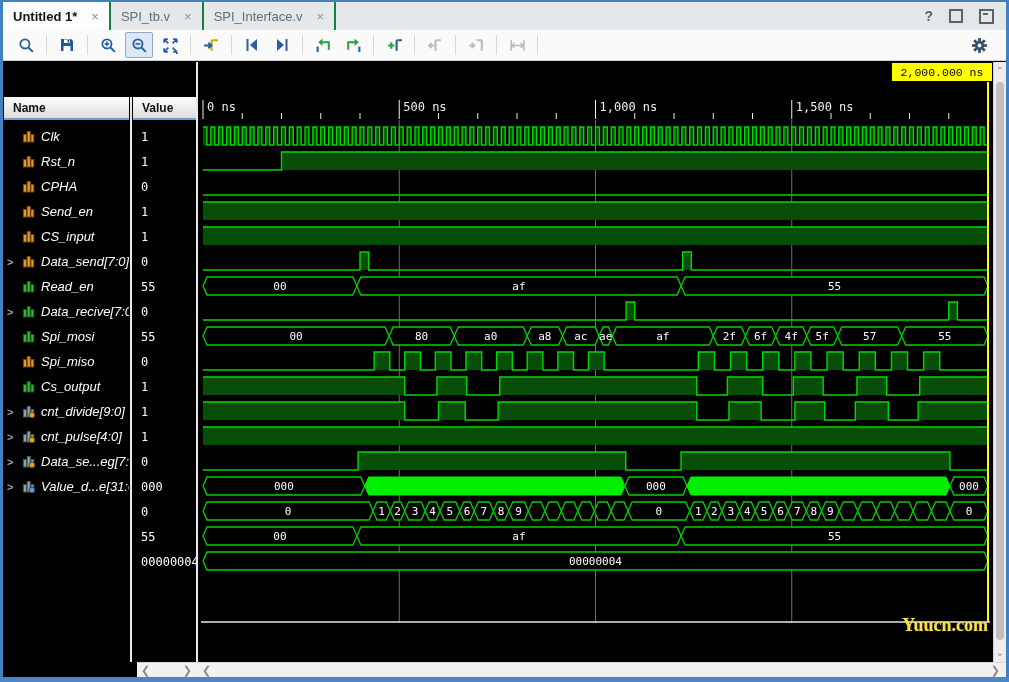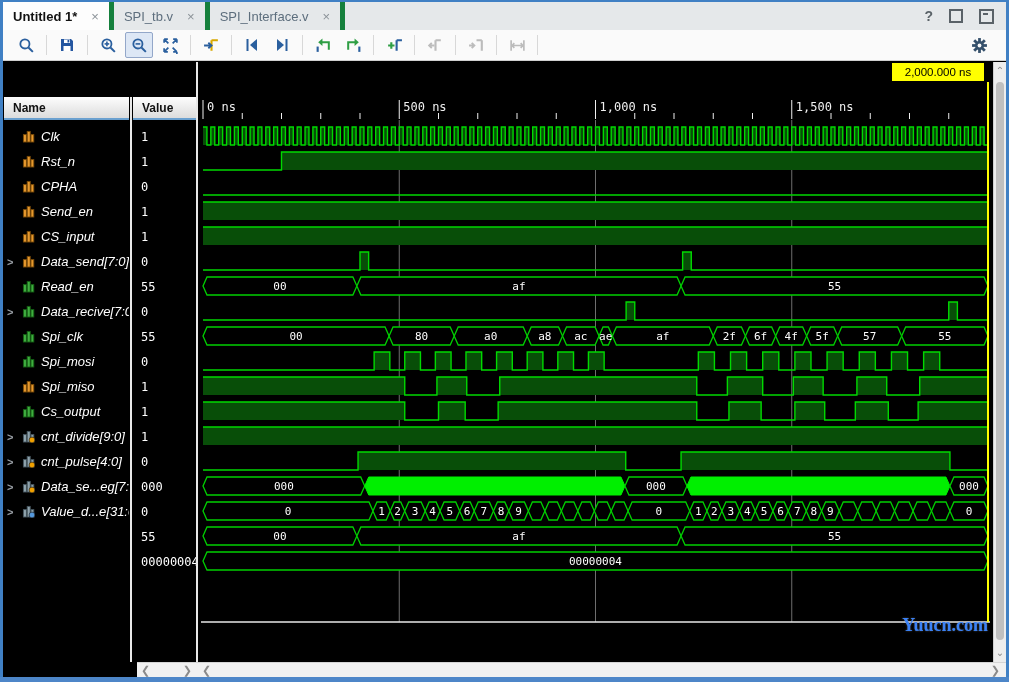--- a/index.html
+++ b/index.html
@@ -8,21 +8,21 @@
   
   .frame{position:absolute;background:#4080c4;z-index:50;}
   #frame-top{left:0;top:0;width:1009px;height:2px;}
   #frame-left{left:0;top:0;width:3px;height:682px;}
   #frame-right{left:1006px;top:0;width:3px;height:682px;}
   #frame-bottom{left:0;top:677px;width:1009px;height:5px;background:#4d86c8;}
 
   
   #tabbar{position:absolute;left:3px;top:2px;width:1003px;height:28px;background:#e5e8ea;
           display:flex;align-items:stretch;}
-  .tab{display:flex;align-items:center;padding:0 10px;border-right:5px solid #15803d;
+  .tab{display:flex;align-items:center;padding:0 10px;border-right:2px solid #15803d;
        font-size:13px;color:#5d6e7d;cursor:default;}
   .tab.active{background:#fdfdfd;color:#111;font-weight:bold;}
   .tab-close{margin-left:14px;color:#8b9298;font-size:13px;font-weight:normal;}
   #titlebar-icons{margin-left:auto;display:flex;align-items:center;gap:16px;padding-right:12px;color:#5a6268;}
   .tb-help{font-size:14px;font-weight:bold;}
   .tb-sq{width:10px;height:10px;border:2px solid #5a6268;display:inline-block;}
   .tb-pop{position:relative;width:11px;height:11px;border:2px solid #5a6268;display:inline-block;}
   .tb-pop:before{content:"";position:absolute;left:2px;top:2px;width:5px;height:2px;background:#5a6268;}
 
   
@@ -46,25 +46,25 @@
   .srow{height:25px;display:flex;align-items:center;padding-left:4px;white-space:nowrap;overflow:hidden;}
   .chev{width:15px;color:#9aa0a6;font-size:11px;font-weight:bold;flex:none;}
   .sicon{flex:none;margin-right:6px;}
   .sname{color:#fff;font-size:13px;font-style:italic;}
   .vrow{height:25px;display:flex;align-items:center;padding-left:8px;color:#fff;
         font-family:"DejaVu Sans Mono",monospace;font-size:12px;white-space:nowrap;}
 
   
   #wavepane{position:absolute;left:196px;top:62px;width:797px;height:600px;background:#000;
             border-left:2px solid #e8e8e8;box-sizing:border-box;}
-  #cursorbox{position:absolute;left:694px;top:1px;width:92px;height:18px;background:#ffff00;
-             color:#000;font-family:Liberation Sans, sans-serif;font-size:11.5px;
+  #cursorbox{position:absolute;left:694px;top:1px;width:100px;height:18px;background:#ffff00;
+             color:#000;font-family:Liberation Mono, monospace;font-size:11.5px;
              display:flex;align-items:center;justify-content:center;z-index:5;}
   #watermark{position:absolute;left:690px;top:553px;width:100px;text-align:right;
-             color:#3b82f6;font-family:"Liberation Serif",serif;font-size:18px;font-weight:bold;
+             color:#fde047;font-family:"Liberation Serif",serif;font-size:18px;font-weight:bold;
              text-shadow:0 0 2px rgba(255,255,255,.3);z-index:6;}
 
   
   #vscroll{position:absolute;left:993px;top:62px;width:13px;height:600px;background:#ededed;
            border-left:1px solid #d0d0d0;box-sizing:border-box;}
   #vthumb{position:absolute;left:2px;top:20px;width:8px;height:558px;background:#bfbfbf;border-radius:4px;}
   .scroll-arrow{position:absolute;color:#8a8a8a;font-size:10px;width:100%;text-align:center;}
   #hscroll-left{position:absolute;left:137px;top:662px;width:59px;height:15px;background:#f1f1f1;
                 border-top:1px solid #d5d5d5;box-sizing:border-box;color:#8a8a8a;font-size:11px;
                 display:flex;justify-content:space-between;align-items:center;padding:0 4px;}
@@ -285,29 +285,20 @@
           <span class="sname">Read_en</span>
         </div>
         <div class="srow">
           <span class="chev">&gt;</span>
           <svg class="sicon" width="13" height="13" viewBox="0 0 13 13">
             <rect x="1.4" y="4.6" width="3" height="7.4" fill="#3fae3f" stroke="#145f14" stroke-width="0.9"></rect>
             <rect x="5.2" y="1.4" width="3" height="10.6" fill="#3fae3f" stroke="#145f14" stroke-width="0.9"></rect>
             <rect x="9" y="4.6" width="2.8" height="7.4" fill="#3fae3f" stroke="#145f14" stroke-width="0.9"></rect>
           </svg>
           <span class="sname">Data_recive[7:0]</span>
-        </div>
-        <div class="srow">
-          <span class="chev"></span>
-          <svg class="sicon" width="13" height="13" viewBox="0 0 13 13">
-            <rect x="1.4" y="4.6" width="3" height="7.4" fill="#3fae3f" stroke="#145f14" stroke-width="0.9"></rect>
-            <rect x="5.2" y="1.4" width="3" height="10.6" fill="#3fae3f" stroke="#145f14" stroke-width="0.9"></rect>
-            <rect x="9" y="4.6" width="2.8" height="7.4" fill="#3fae3f" stroke="#145f14" stroke-width="0.9"></rect>
-          </svg>
-          <span class="sname">Spi_clk</span>
         </div>
         <div class="srow">
           <span class="chev"></span>
           <svg class="sicon" width="13" height="13" viewBox="0 0 13 13">
             <rect x="1.4" y="4.6" width="3" height="7.4" fill="#3fae3f" stroke="#145f14" stroke-width="0.9"></rect>
             <rect x="5.2" y="1.4" width="3" height="10.6" fill="#3fae3f" stroke="#145f14" stroke-width="0.9"></rect>
             <rect x="9" y="4.6" width="2.8" height="7.4" fill="#3fae3f" stroke="#145f14" stroke-width="0.9"></rect>
           </svg>
           <span class="sname">Spi_mosi</span>
         </div>

